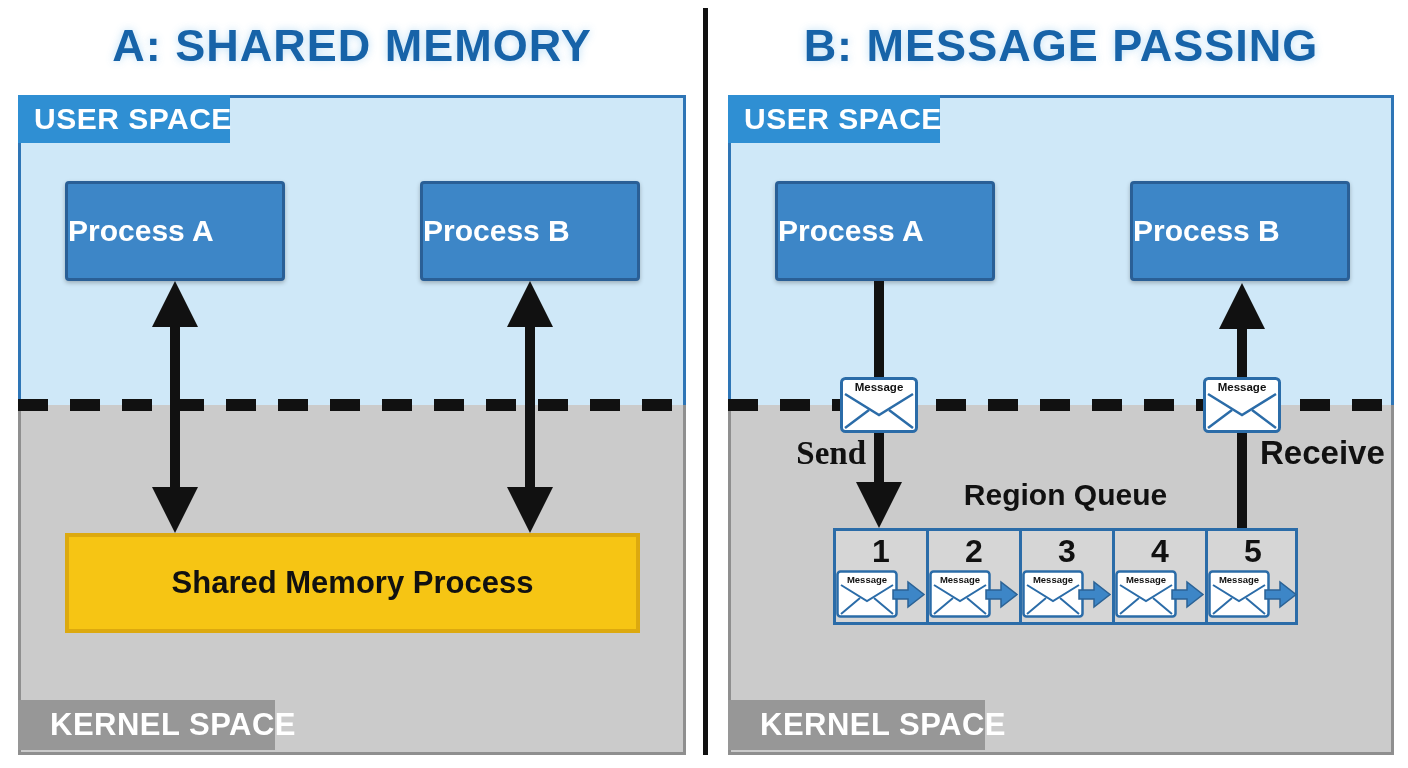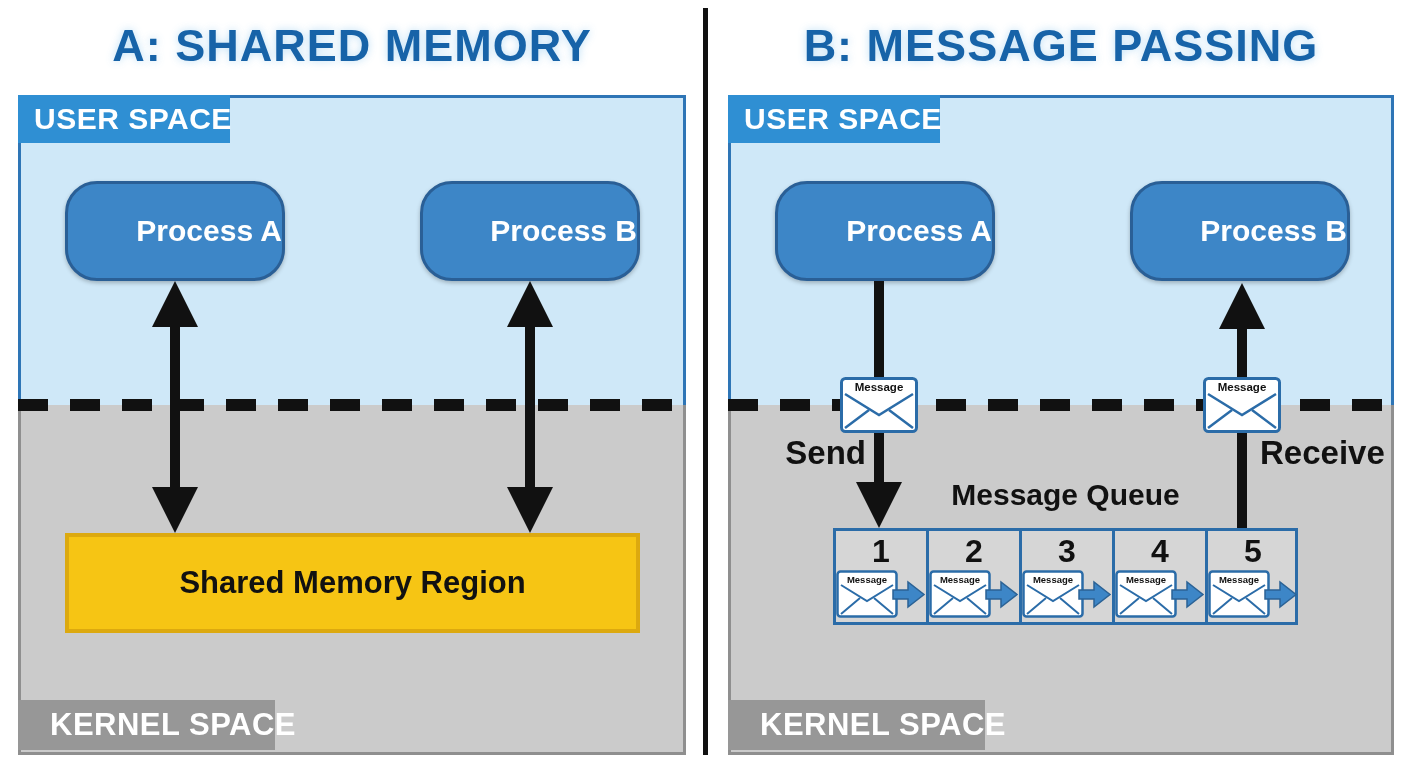--- a/index.html
+++ b/index.html
@@ -94,27 +94,27 @@
     padding-left: 32px;
     letter-spacing: 0.5px;
   }
 
   .process-box {
     position: absolute;
     top: 86px;
     width: 220px; height: 100px;
     background: #3d86c7;
     border: 3px solid #2a5f96;
-    border-radius: 32px;
+    border-radius: 4px;
     color: #ffffff;
     font-size: 30px;
     font-weight: bold;
     display: flex;
     align-items: center;
-    justify-content: flex-end;
+    justify-content: flex-start;
     box-shadow: 0 2px 4px rgba(0,0,0,0.25);
     z-index: 4;
     white-space: nowrap;
   }
 
   .shaft {
     position: absolute;
     width: 10px;
     background: #111111;
     z-index: 4;
@@ -161,21 +161,21 @@
   .flow-label {
     position: absolute;
     top: 338px;
     font-size: 33px;
     font-weight: bold;
     color: #111111;
     line-height: 40px;
     z-index: 5;
     white-space: nowrap;
   }
-  .send-label { left: 20px; width: 118px; text-align: right; }
+  .send-label { left: 20px; width: 118px; text-align: right; font-family: Liberation Serif, serif; }
   .receive-label { left: 532px; width: 160px; text-align: left; }
 
   .queue-title {
     position: absolute;
     left: 105px; top: 383px;
     width: 465px;
     text-align: center;
     font-size: 30px;
     font-weight: bold;
     color: #111111;
@@ -245,21 +245,21 @@
       <div class="head-down" style="left:134px; top:392px;"></div>
     </div>
 
     <div>
       <div class="head-up" style="left:489px; top:186px;"></div>
       <div class="shaft" style="left:507px; top:210px; height:200px;"></div>
       <div class="head-down" style="left:489px; top:392px;"></div>
     </div>
 
     <div class="shared-memory">
-      <span>Shared Memory Region</span>
+      <span>Shared Memory Process</span>
     </div>
 
     <div class="space-tab kernel-tab">KERNEL SPACE</div>
   </div>
 
   <div class="panel panel-b">
     <div class="user-space"></div>
     <div class="kernel-space"></div>
     <div class="dashed-line"></div>
 
@@ -292,21 +292,21 @@
     <svg class="envelope-big" style="left:475px; top:282px;" viewBox="0 0 78 56">
       <rect x="1.5" y="1.5" width="75" height="53" rx="4" fill="#ffffff" stroke="#2b6ca8" stroke-width="3"></rect>
       <path d="M5,17 L39,38 L73,17" fill="none" stroke="#2b6ca8" stroke-width="2.5"></path>
       <path d="M5,51 L29,33 M73,51 L49,33" fill="none" stroke="#2b6ca8" stroke-width="2.5"></path>
       <text class="svg-text" x="39" y="14" text-anchor="middle" font-size="11.5">Message</text>
     </svg>
 
     <div class="flow-label send-label">Send</div>
     <div class="flow-label receive-label">Receive</div>
 
-    <div class="queue-title">Message Queue</div>
+    <div class="queue-title">Region Queue</div>
 
     <div class="queue">
 
       <div class="q-cell">
         <div class="q-num">1</div>
         <svg class="env-small" width="90" height="48" viewBox="0 0 90 48">
           <rect x="1.5" y="1.5" width="59" height="45" rx="3" fill="#ffffff" stroke="#2b6ca8" stroke-width="2.5"></rect>
           <path d="M5,15 L31,31 L57,15" fill="none" stroke="#2b6ca8" stroke-width="2"></path>
           <path d="M5,44 L24,28 M57,44 L38,28" fill="none" stroke="#2b6ca8" stroke-width="2"></path>
           <polygon points="57,20 72,20 72,12 88,24.5 72,37 72,29 57,29" fill="#3d86c7" stroke="#2b6295" stroke-width="1.5"></polygon>

